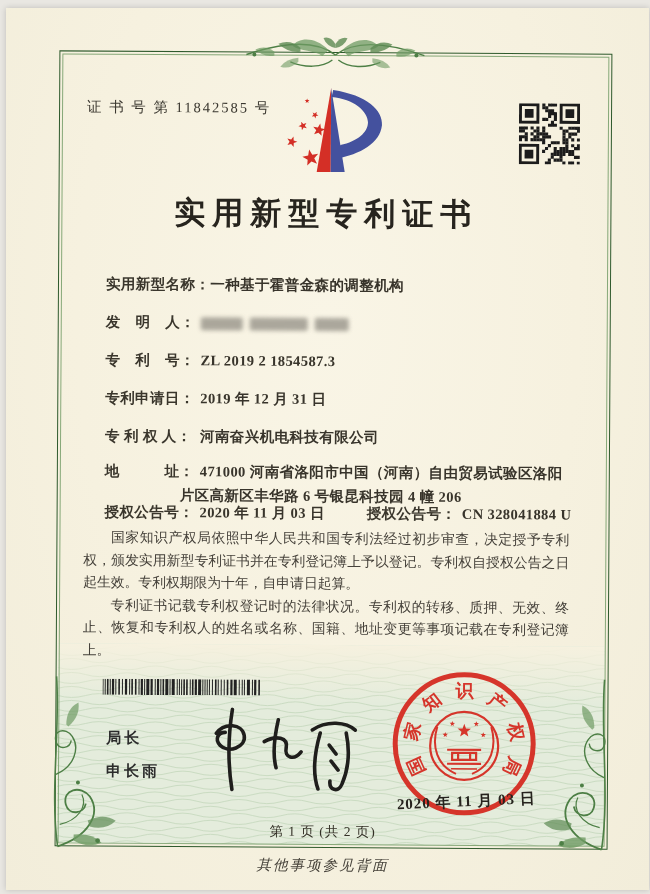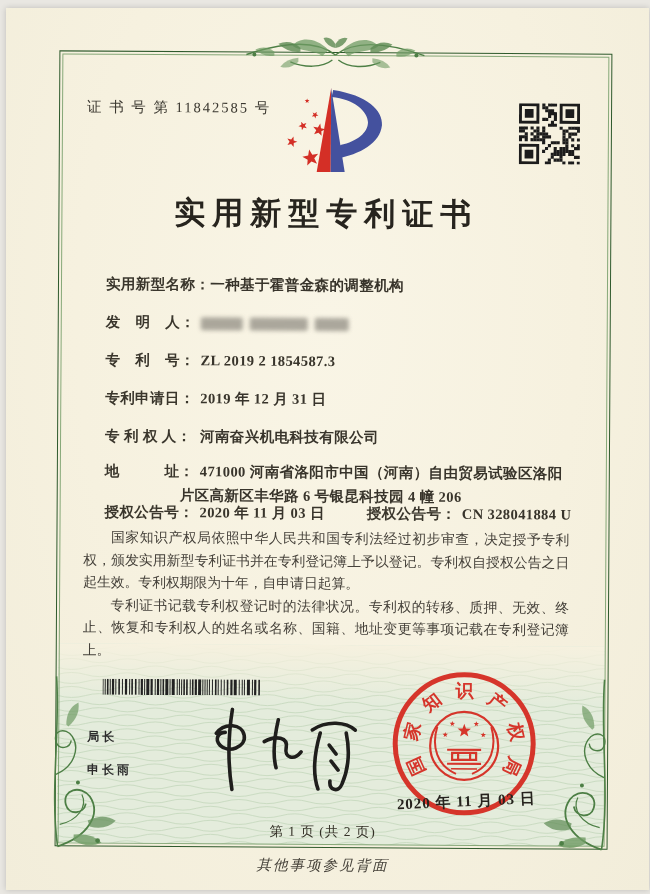--- a/index.html
+++ b/index.html
@@ -59,23 +59,23 @@
   .redact{display:inline-block;vertical-align:middle;margin-right:7px;
     height:13px;border-radius:2px;background:#98948a;filter:blur(2px);opacity:.8;}
   
   .bodytext{
     position:absolute;left:84px;top:528px;width:486px;z-index:3;
     font-size:13.8px;line-height:22.5px;color:#45413a;text-align:justify;
   }
   .bodytext p{margin:0;text-indent:2em;}
   
   .barcode{position:absolute;left:104px;top:680px;z-index:3;}
-  .director{position:absolute;left:89px;top:722px;z-index:3;
+  .director{position:absolute;left:108px;top:722px;z-index:3;
     font-family:"Liberation Sans","DejaVu Sans",sans-serif;
-    font-size:12px;font-weight:bold;color:#2c2c2c;letter-spacing:3px;line-height:33px;}
+    font-size:15px;font-weight:bold;color:#2c2c2c;letter-spacing:3px;line-height:33px;}
   .signature{position:absolute;left:196px;top:698px;z-index:4;}
   .seal{position:absolute;left:391px;top:668px;z-index:4;opacity:.93;}
   .sealdate{
     position:absolute;left:399px;top:791px;width:150px;z-index:5;
     font-size:15px;font-weight:bold;color:#26231e;letter-spacing:1px;
     transform:rotate(-3deg);
   }
   .pageind{
     position:absolute;left:0;top:823px;width:100%;text-align:center;z-index:3;
     font-size:13.5px;color:#333026;letter-spacing:1px;

